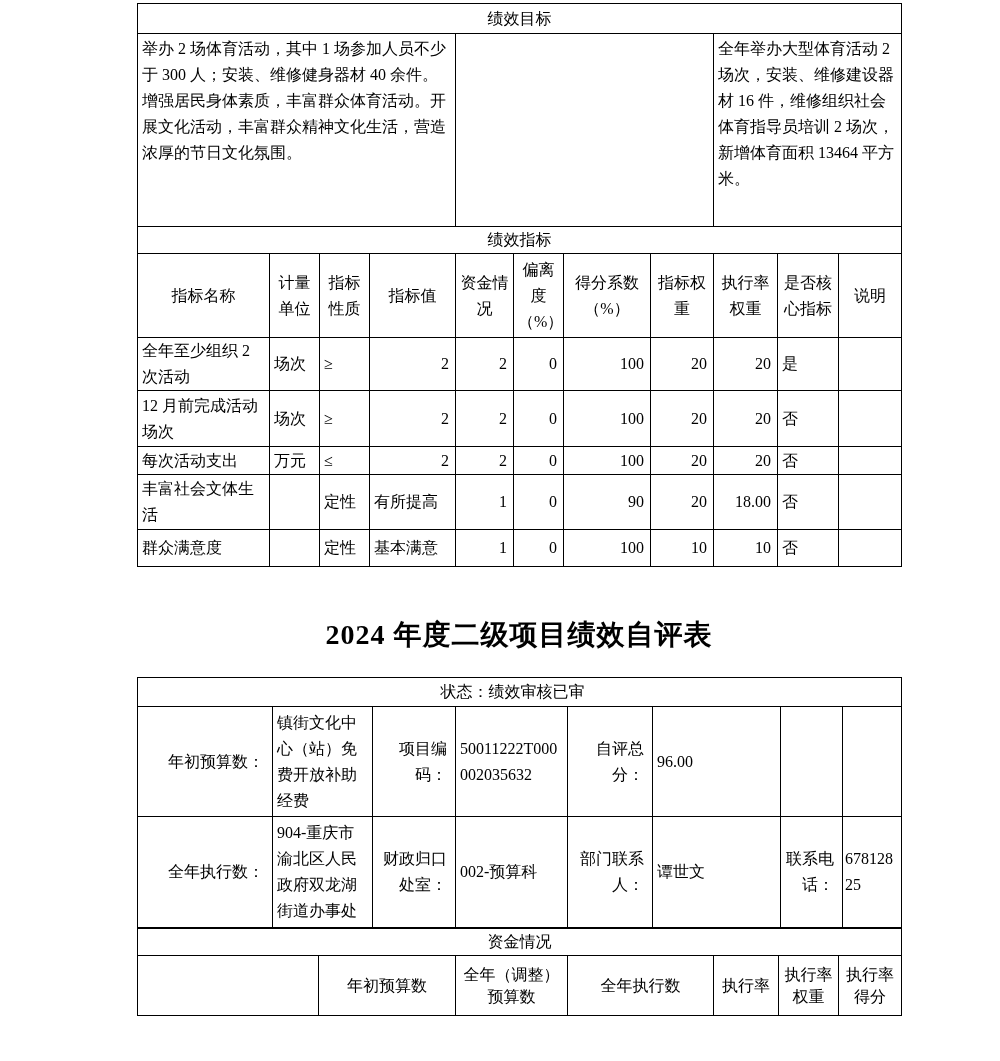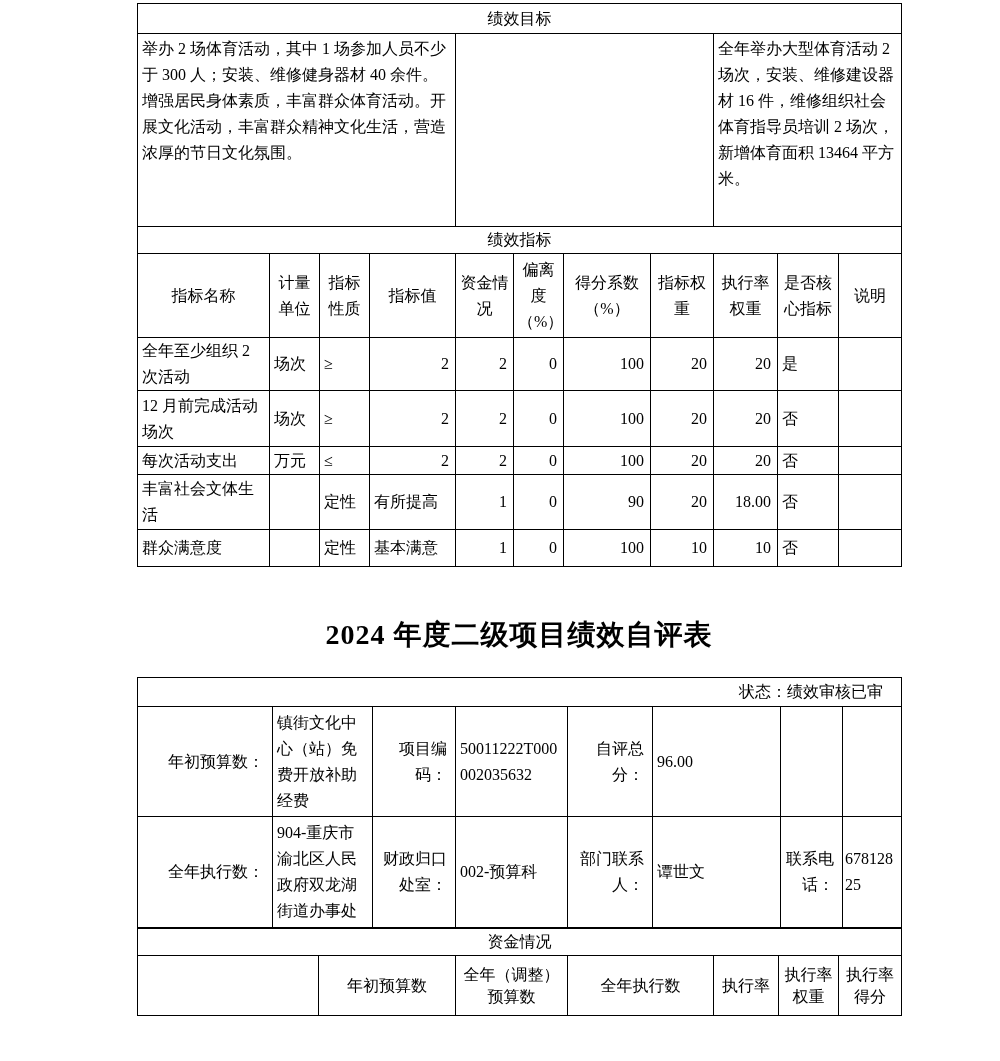--- a/index.html
+++ b/index.html
@@ -29,21 +29,21 @@
     overflow: hidden;
     word-break: break-all;
     vertical-align: middle;
   }
   .ctr { text-align: center; margin-top: 16px; }
   .lft { text-align: left; }
   .num { text-align: right; padding-right: 6px; }
   .top { vertical-align: top; padding-top: 2px; margin-top: 20px; }
   .rlabel { text-align: right; padding-right: 8px; }
   .hdr-spaced { letter-spacing: 2px; padding: 0 9px; }
-  .status-cell { text-align: right; padding-right: 18px; }
+  .status-cell { text-align: center; padding-right: 18px; }
   .doc-title {
     text-align: center;
     font-weight: bold;
     font-size: 28px;
     line-height: 32px;
     margin: 52px 0 26px 0;
     letter-spacing: 1px;
   }
   .fund-hdr td { line-height: 22px; }
 </style>

